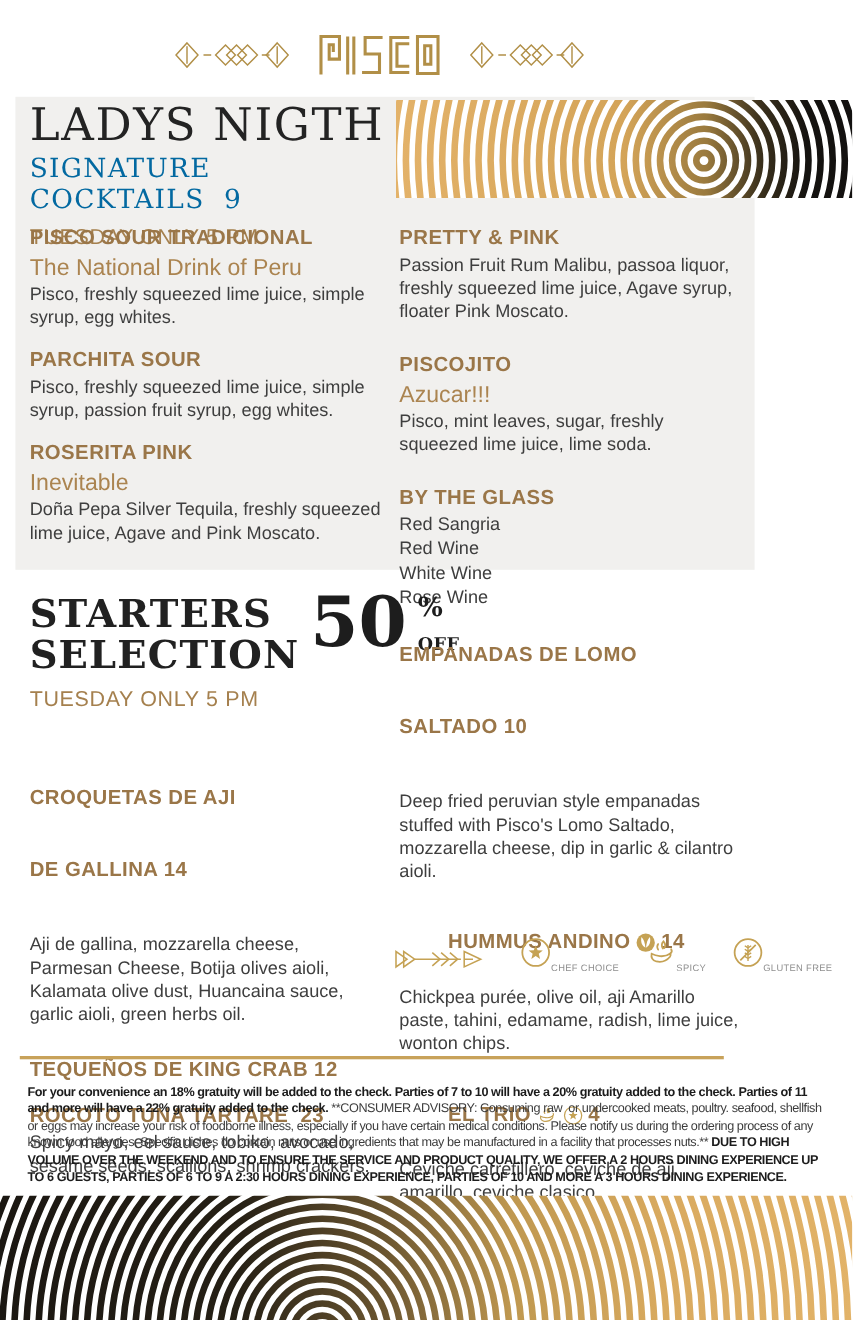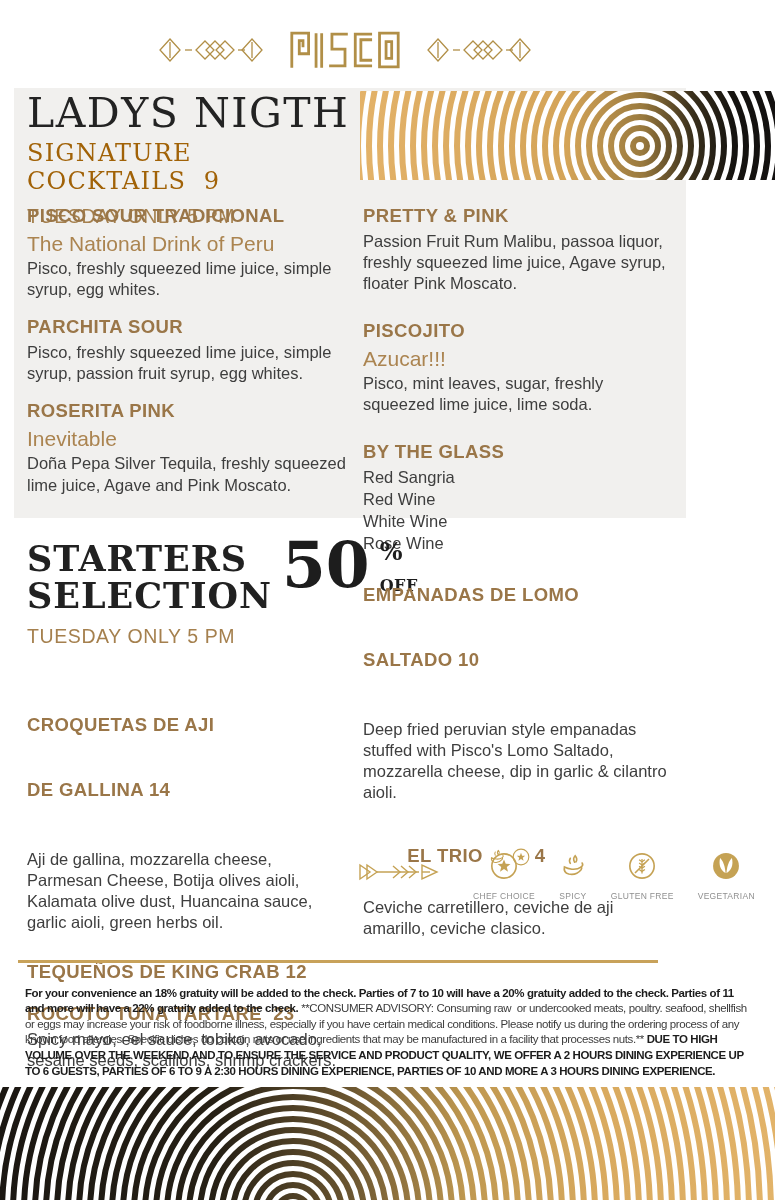--- a/index.html
+++ b/index.html
@@ -15,21 +15,21 @@
   .panel{position:absolute;left:14px;top:88px;width:672px;height:430px;background:#f1f0ee;}
 
   
   .band-top{position:absolute;left:360px;top:91px;width:415px;height:89px;}
   .band-bottom{position:absolute;left:0;top:1087px;width:775px;height:113px;}
 
   
   .ladies-head{position:absolute;left:27px;top:92px;width:330px;}
   .big-title{font-family:"DejaVu Serif",serif;font-size:41px;font-weight:400;color:#232323;
              letter-spacing:1.5px;line-height:1.05;margin:0;}
-  .big-sub{font-family:"DejaVu Serif",serif;font-size:24px;font-weight:400;color:#a16207;
+  .big-sub{font-family:"DejaVu Serif",serif;font-size:24px;font-weight:400;color:#0369a1;
            letter-spacing:1.2px;margin-top:4px;white-space:pre-wrap;}
   .schedule{font-size:19.5px;color:#a5804e;letter-spacing:0.6px;margin-top:10px;}
 
   
   .col{position:absolute;}
   .col-cock-left{left:27px;top:205px;width:322px;}
   .col-cock-right{left:363px;top:205px;width:310px;}
   .col-start-left{left:27px;top:540px;width:322px;}
   .col-start-right{left:363px;top:540px;width:314px;}
 
@@ -50,21 +50,21 @@
   .pct-stack{display:flex;flex-direction:column;justify-content:space-between;height:54px;
              font-family:"DejaVu Serif",serif;color:#1d1d1d;}
   .pct{font-size:24px;line-height:1;}
   .off{font-size:16px;letter-spacing:0.5px;line-height:1;}
   .starters-schedule{font-size:19.5px;color:#a5804e;letter-spacing:0.6px;margin:10px 0 22px 0;}
 
   
   .legend{position:absolute;left:359px;top:852px;width:322px;display:flex;
           justify-content:space-between;align-items:flex-start;}
   .legend-arrow{margin-top:8px;}
-  .legend-item{display:flex;flex-direction:column;align-items:center;margin-left:24px;}
+  .legend-item{display:flex;flex-direction:row;align-items:flex-end;margin-left:24px;}
   .legend-label{font-size:8.5px;color:#8f8f8f;letter-spacing:0.3px;margin-top:7px;white-space:nowrap;}
 
   
   .divider{position:absolute;left:18px;top:960px;width:640px;height:2.5px;background:#c8a25a;}
   .disclaimer{position:absolute;left:25px;top:974px;width:723px;font-size:11.5px;
               letter-spacing:-0.4px;line-height:1.36;color:#3c3c3c;white-space:pre-wrap;}
   .disclaimer b{color:#1c1c1c;}
 </style>
 </head>
 <body>
@@ -224,20 +224,30 @@
 
   <div class="col col-start-right">
     <div class="menu-item" style="margin-bottom:20px;">
       <div class="item-name">
         <div>EMPANADAS DE LOMO</div>
         <div>SALTADO 10</div>
       </div>
       <div class="item-desc">Deep fried peruvian style empanadas stuffed with Pisco's Lomo Saltado, mozzarella cheese, dip in garlic &amp; cilantro aioli.</div>
     </div>
 
+    <div class="menu-item" style="margin-bottom:20px;">
+      <div class="item-name">
+        <span>HUMMUS ANDINO</span><span class="inline-icon"><svg width="18" height="18" viewBox="0 0 26 26">
+              <circle cx="13" cy="13" r="12" fill="#c5a254"></circle>
+              <path d="M7.5,5.5 C6,12 8,17 12.6,19.5 C12,13 10.5,8.5 7.5,5.5 Z" fill="#fff"></path>
+              <path d="M18.5,5.5 C20,12 18,17 13.4,19.5 C14,13 15.5,8.5 18.5,5.5 Z" fill="#fff"></path>
+            </svg></span><span class="price">14</span>
+      </div>
+      <div class="item-desc">Chickpea purée, olive oil, aji Amarillo paste, tahini, edamame, radish, lime juice, wonton chips.</div>
+    </div>
 
     <div class="menu-item">
       <div class="item-name">
         <span>EL TRIO</span><span class="inline-icon"><svg width="18" height="18" viewBox="0 0 26 26" fill="none" stroke="#c5a254" stroke-width="1.5" stroke-linecap="round">
               <path d="M5,14 Q4,19 9,20.5 Q16,22 20.5,16.5 Q21.5,15 20.8,13.8 Q17,16.5 12,16 Q8,15.6 5,14 Z"></path>
               <path d="M20.8,13.8 Q22.8,12.3 21.5,10.2"></path>
               <path d="M14.5,9.5 Q12.5,6 15,3.5 Q17.5,6.5 15.8,9.2"></path>
               <path d="M10.5,10.5 Q9,8 10.5,5.8"></path>
             </svg></span><span class="inline-icon" style="margin-left:1px;"><svg width="18" height="18" viewBox="0 0 26 26">
               <circle cx="13" cy="13" r="11.3" fill="none" stroke="#c5a254" stroke-width="1.6"></circle>

